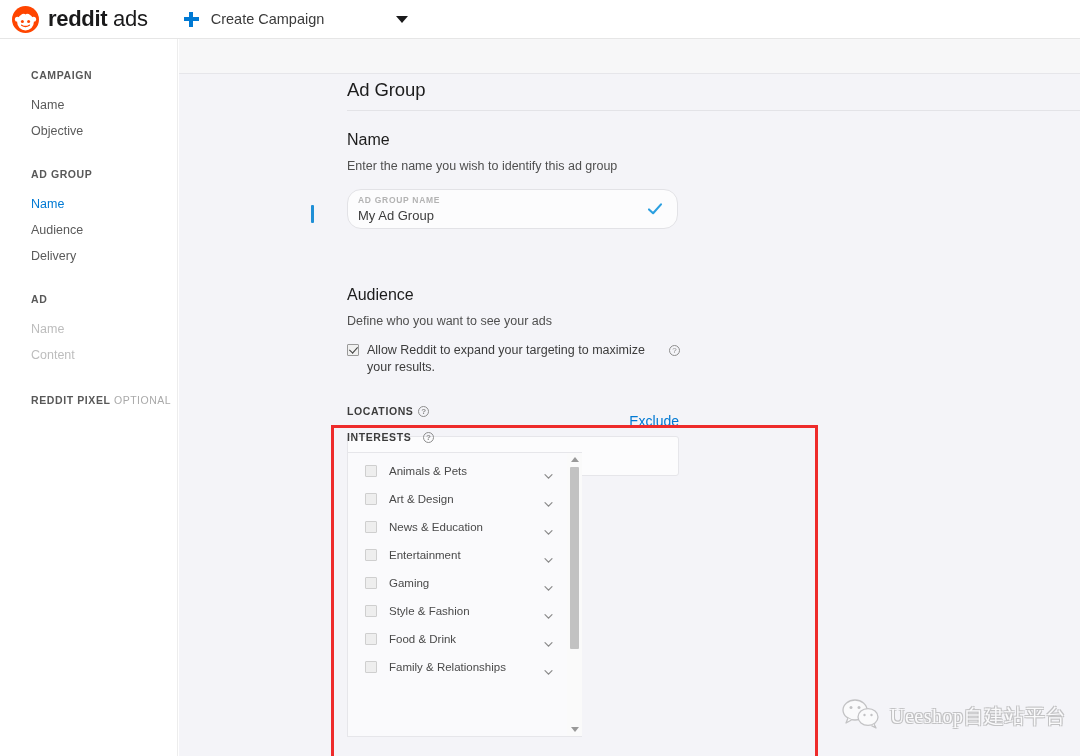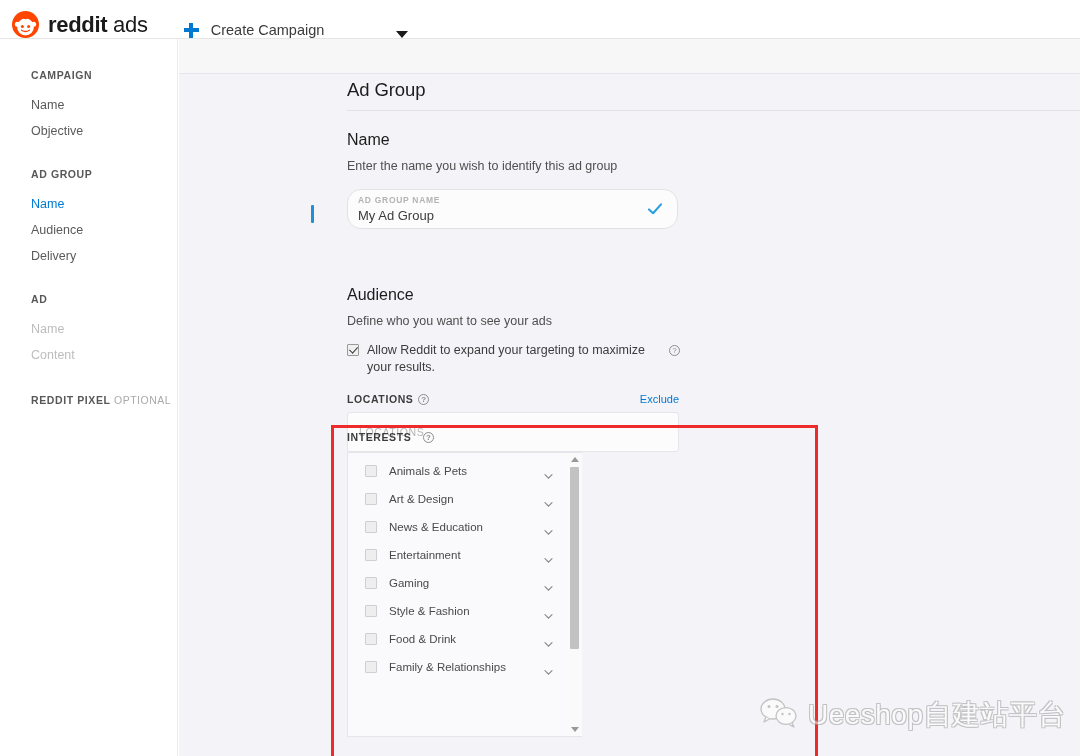--- a/index.html
+++ b/index.html
@@ -17,21 +17,21 @@
 
   
   .topbar {
     position: absolute;
     left: 0; top: 0;
     width: 1080px;
     height: 39px;
     background: #ffffff;
     border-bottom: 1px solid #e6e6e6;
     display: flex;
-    align-items: flex-end;
+    align-items: center;
     box-sizing: border-box;
     z-index: 6;
   }
   .brand {
     display: flex;
     align-items: center;
     margin-left: 12px;
   }
   .reddit-mark {
     width: 27px; height: 27px;
@@ -276,23 +276,24 @@
   .field-head-left {
     display: flex;
     align-items: center;
     gap: 5px;
     font-size: 10.5px;
     font-weight: 700;
     letter-spacing: 0.6px;
     color: #3c3c3c;
   }
   .exclude-link {
-    font-size: 11px;
+    font-size: 14px;
     color: #0079d3;
     cursor: pointer;
+    margin-top: 20px;
   }
   .locations-field {
     width: 332px;
     height: 40px;
     background: #fcfcfd;
     border: 1px solid #e6e6ea;
     border-radius: 3px;
     box-sizing: border-box;
     position: relative;
     margin-top: 7px;
@@ -426,27 +427,28 @@
     right: 14px;
     bottom: 22px;
     display: flex;
     align-items: center;
     z-index: 10;
     opacity: 0.55;
     pointer-events: none;
   }
   .wm-text {
     margin-left: 9px;
-    font-size: 28px;
+    font-size: 20px;
     color: #ffffff;
     text-shadow:
       -1px -1px 0 #9b9b9b, 1px -1px 0 #9b9b9b,
       -1px 1px 0 #9b9b9b, 1px 1px 0 #9b9b9b;
     white-space: nowrap;
     letter-spacing: 0.5px;
+    font-family: Liberation Serif, serif;
   }
 </style>
 </head>
 <body>
 
 <div class="topbar">
   <div class="brand">
     <div class="reddit-mark">
       <svg width="27" height="27" viewBox="0 0 27 27">
         <circle cx="13.5" cy="16" r="8.4" fill="#ffffff"></circle>

